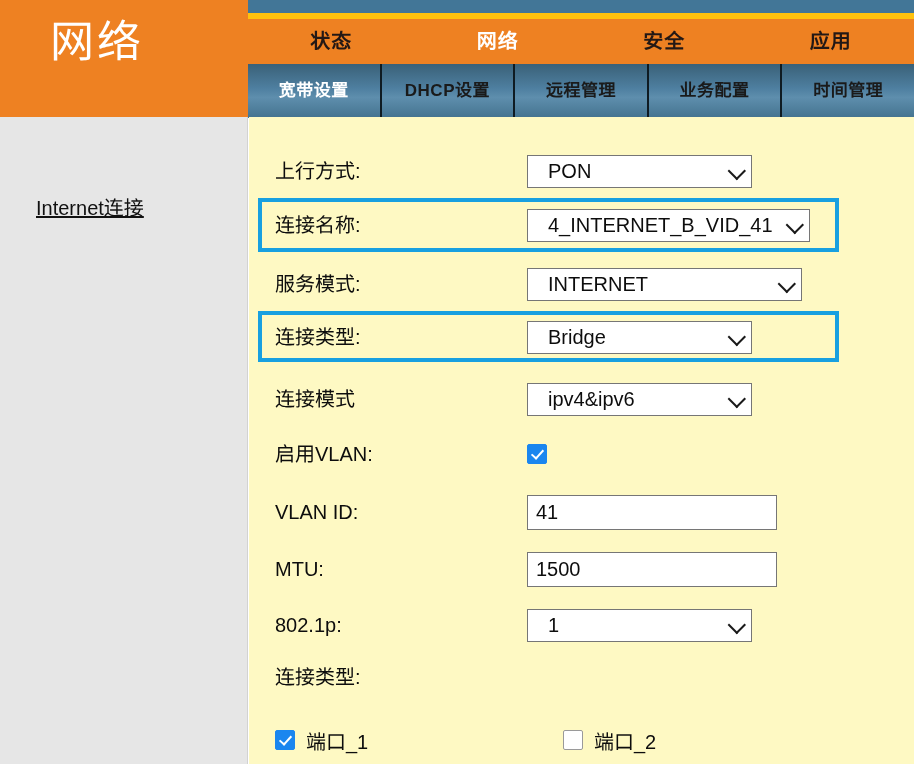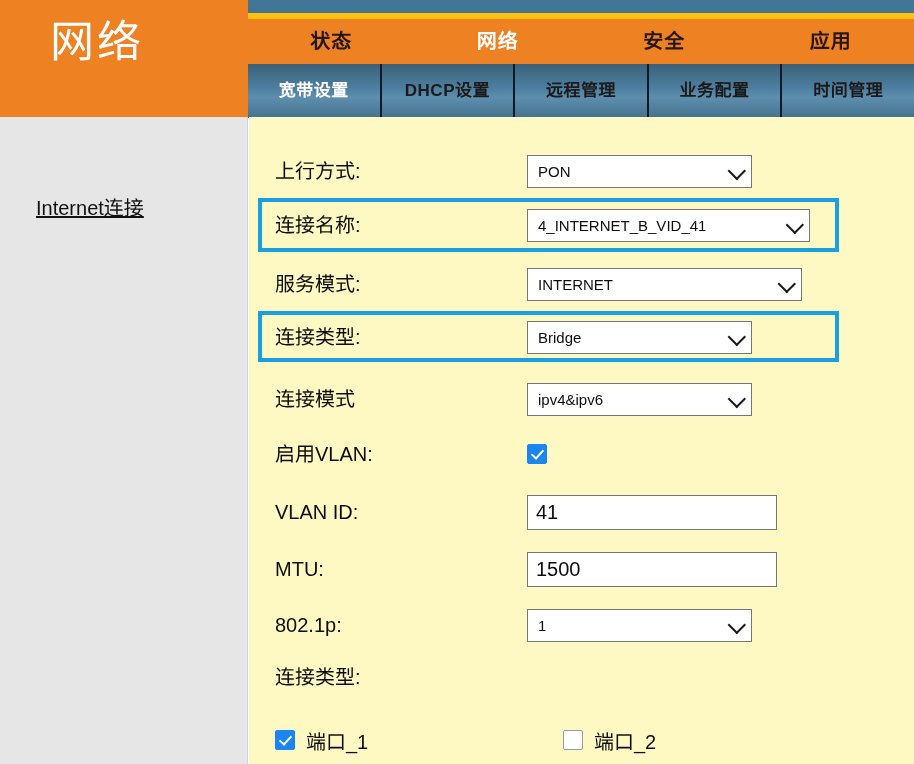--- a/index.html
+++ b/index.html
@@ -183,23 +183,23 @@
 
   
   .sel {
     position: relative;
     border: 1px solid #767676;
     background: #ffffff;
     box-sizing: border-box;
     height: 33px;
     display: flex;
     align-items: center;
-    font-size: 15px;
+    font-size: 20px;
     color: #0d0d0d;
-    padding: 0 30px 0 10px;
+    padding: 0 30px 0 20px;
     cursor: pointer;
     user-select: none;
     white-space: nowrap;
   }
   .sel .chev {
     position: absolute;
     right: 9px;
     top: 50%;
     width: 11px;
     height: 11px;

